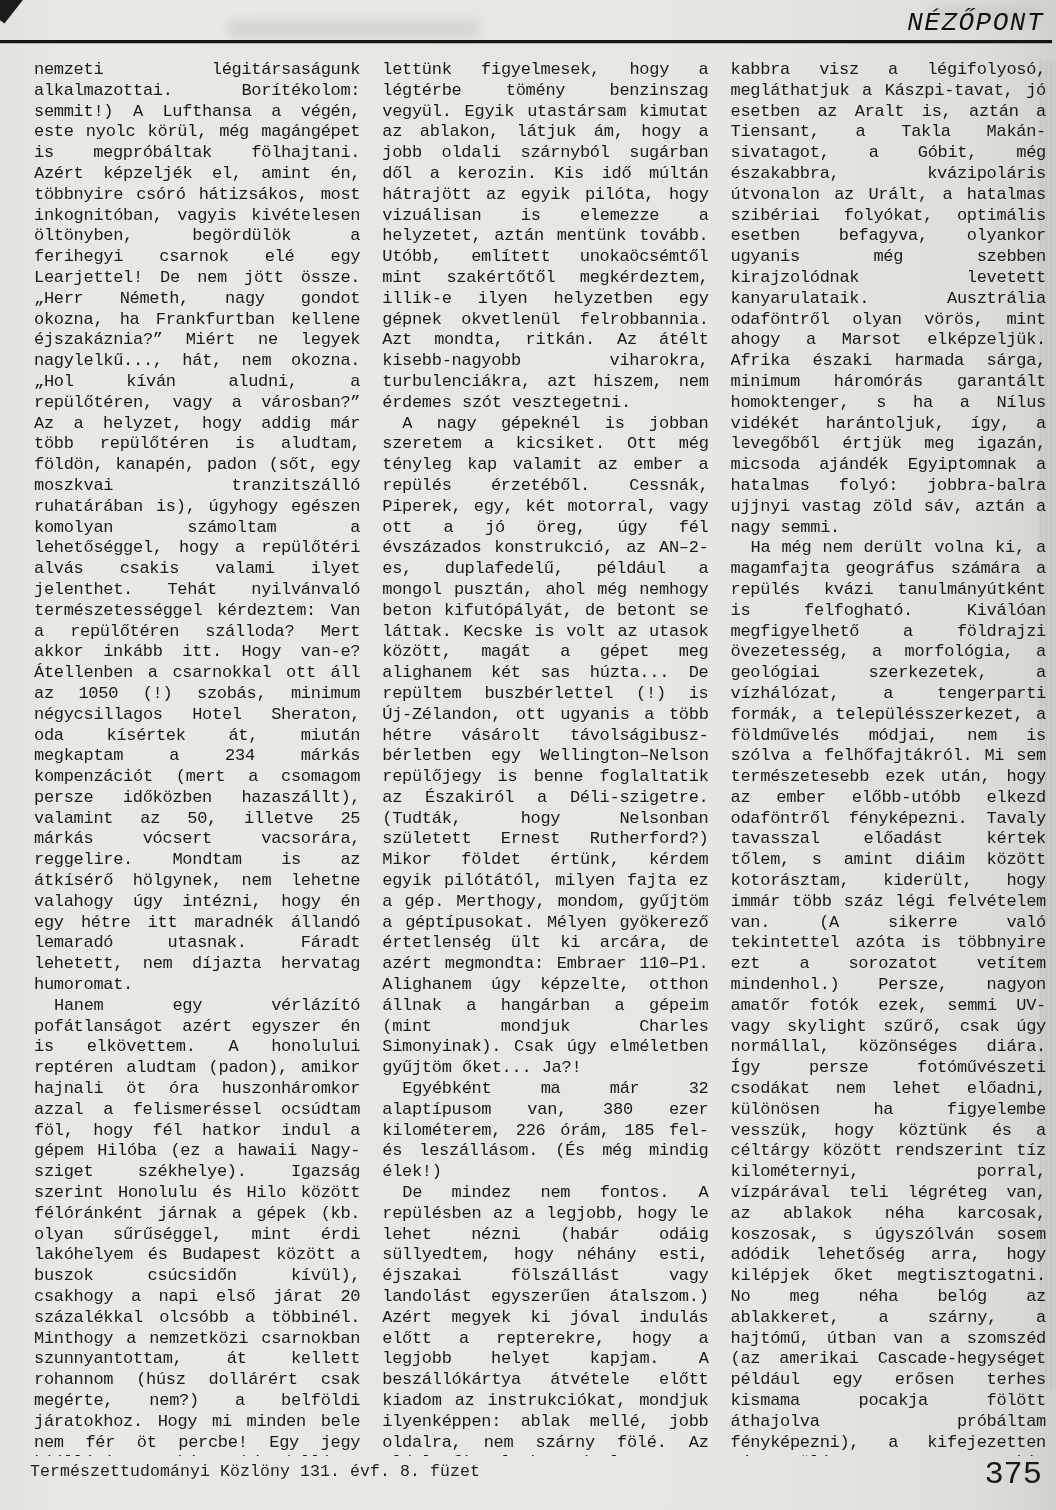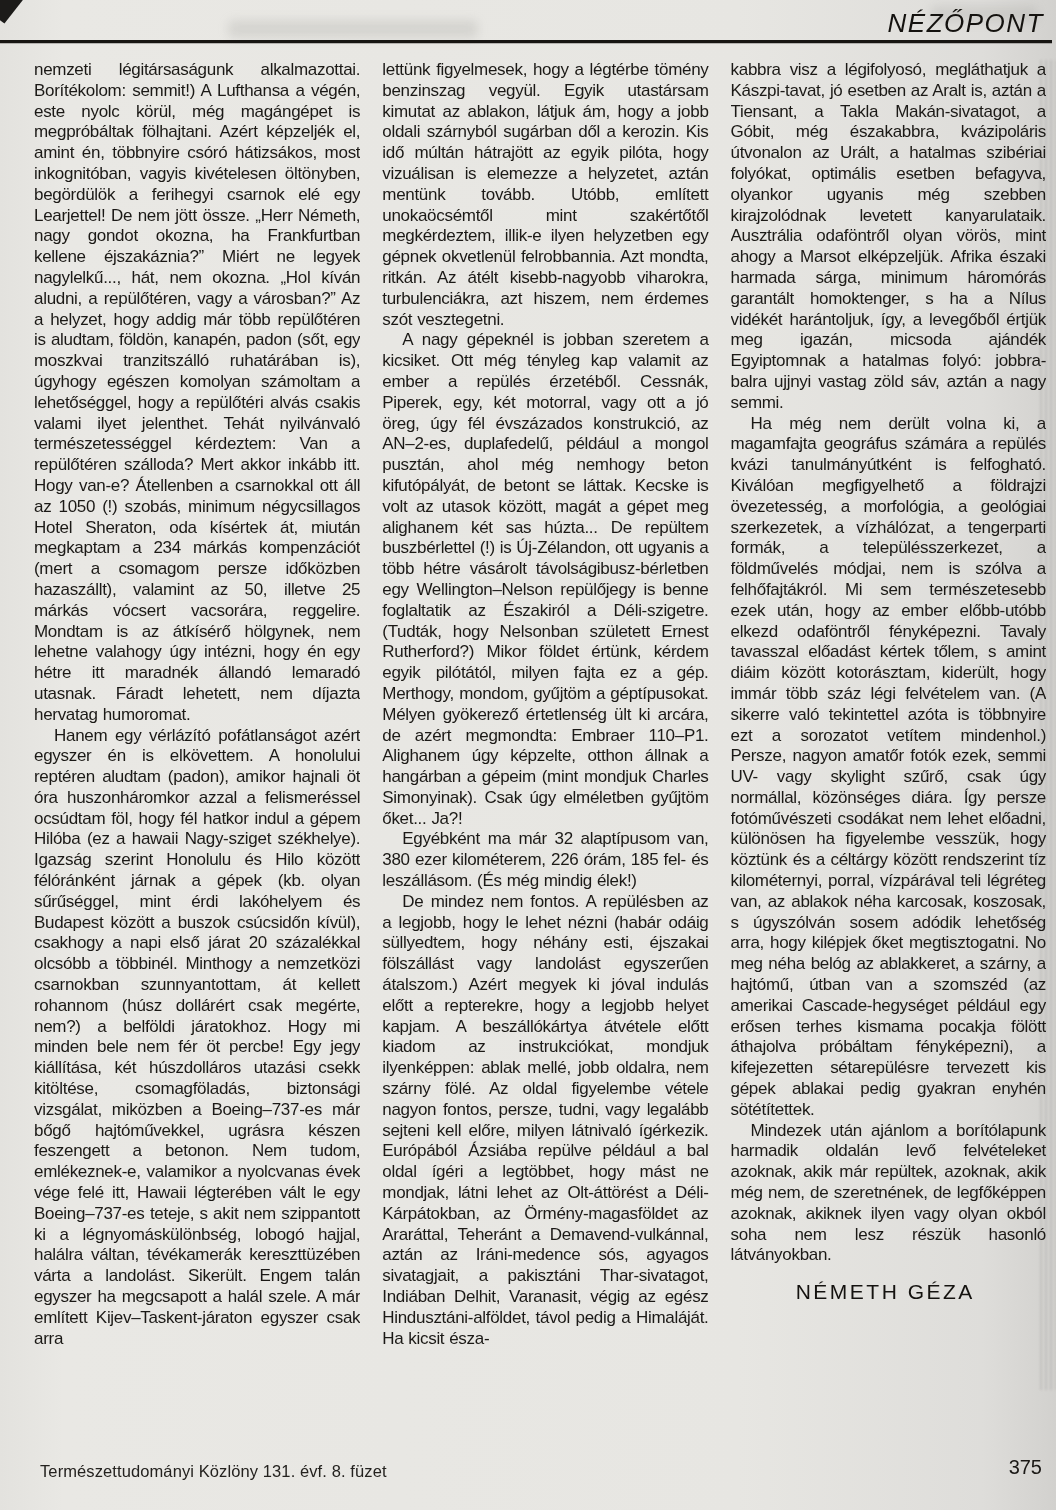--- a/index.html
+++ b/index.html
@@ -9,21 +9,21 @@
   }
   .page {
     position: relative;
     width: 1056px;
     height: 1510px;
     margin: 0 auto;
     background:
       linear-gradient(90deg, #e3e2de 0%, #e9e8e4 6%, #e7e6e2 70%, #deddda 93%, #d2d1ce 100%),
       #e7e6e2;
     overflow: hidden;
-    font-family: Liberation Sans, sans-serif;
+    font-family: Liberation Mono, monospace;
     color: #181614;
   }
   
   .corner-mark {
     position: absolute;
     left: -6px; top: -10px;
     width: 22px; height: 30px;
     background: #1c1b19;
     transform: rotate(38deg);
   }
@@ -100,31 +100,31 @@
     padding-right: 6px;
     text-align: center;
     font-size: 21px;
     letter-spacing: 2.5px;
     color: #14120f;
   }
 
   
   .journal-ref {
     position: absolute;
-    left: 40px;
+    left: 30px;
     top: 1462px;
     font-size: 16.5px;
     letter-spacing: 0.1px;
     color: #24221f;
   }
   .page-number {
     position: absolute;
     right: 14px;
     top: 1456px;
-    font-size: 20px;
+    font-size: 32px;
     color: #1b1916;
   }
 </style>
 </head>
 <body>
 
 <div class="page">
 
   <div class="corner-mark"></div>
   <div class="edge-streak"></div>

